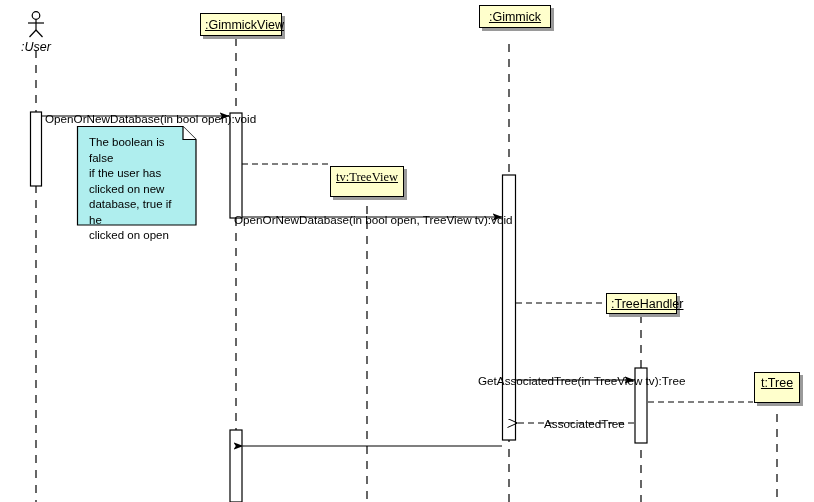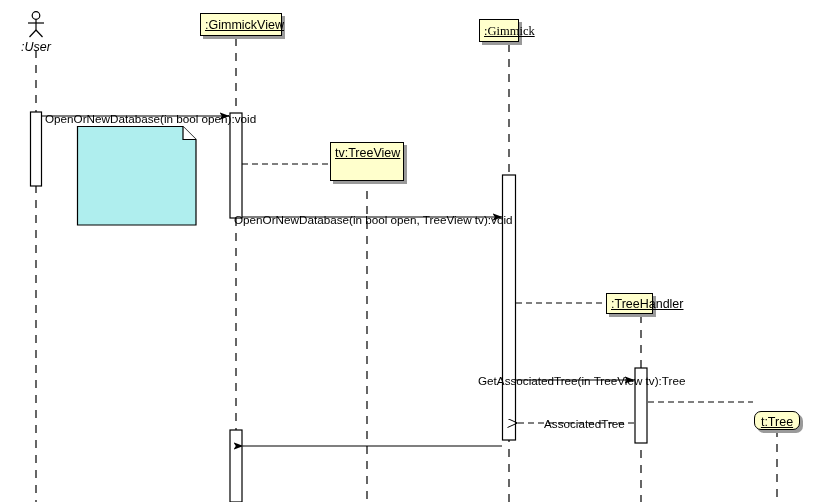--- a/index.html
+++ b/index.html
@@ -132,36 +132,41 @@
       <path d="M183,126.5 L183,139.5 L196,139.5" fill="#ffffff" stroke="#000" stroke-width="1.2"></path>
     </g>
   </svg>
 
   <div class="actor-label" style="left:6px; top:40px; width:60px;font-style:italic;">:User</div>
 
   <div class="obj-box" style="left:200px; top:13px; width:82px; height:23px; line-height:22px;">
     <span>:GimmickView</span>
   </div>
 
-  <div class="obj-box" style="left:479px; top:19px; width:40px; height:23px; line-height:22px;font-family:Liberation Serif, serif;">
+  <div class="obj-box" style="left:479px; top:5px; width:72px; height:23px; line-height:22px;">
     <span>:Gimmick</span>
   </div>
 
-  <div class="obj-box" style="left:330px; top:142px; width:74px; height:39px; line-height:20px;">
+  <div class="obj-box" style="left:330px; top:166px; width:74px; height:31px; line-height:20px;font-family:Liberation Serif, serif;">
     <span>tv:TreeView</span>
   </div>
 
-  <div class="obj-box" style="left:606px; top:293px; width:47px; height:21px; line-height:20px;">
+  <div class="obj-box" style="left:606px; top:293px; width:71px; height:21px; line-height:20px;">
     <span>:TreeHandler</span>
   </div>
 
-  <div class="obj-box" style="left:754px; top:411px; width:46px; height:19px; line-height:20px;border-radius:7px;">
+  <div class="obj-box" style="left:754px; top:372px; width:46px; height:31px; line-height:20px;">
     <span>t:Tree</span>
   </div>
 
+  <div class="note" style="left:77px; top:126px; width:119px; height:99px; background:transparent;">The boolean is false
+if the user has
+clicked on new
+database, true if he
+clicked on open</div>
 
   <div class="msg-label" style="left:45px; top:98px;">OpenOrNewDatabase(in bool open):void</div>
 
   <div class="msg-label" style="left:478px; top:360px;">GetAssociatedTree(in TreeView tv):Tree</div>
 
   <div class="msg-label" style="left:234px; top:199px;">OpenOrNewDatabase(in bool open, TreeView tv):void</div>
 
   <div class="msg-label" style="left:544px; top:403px;">AssociatedTree</div>
 
 

